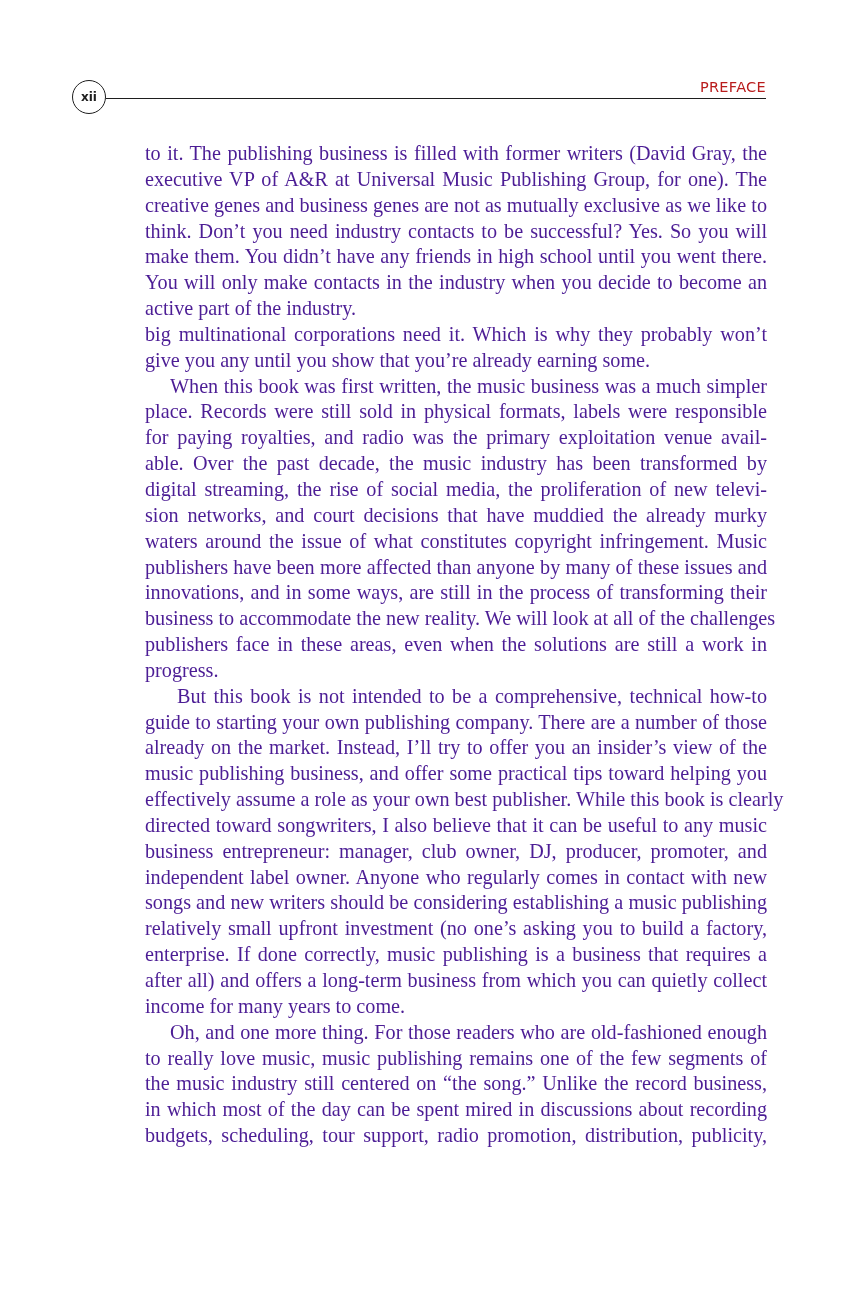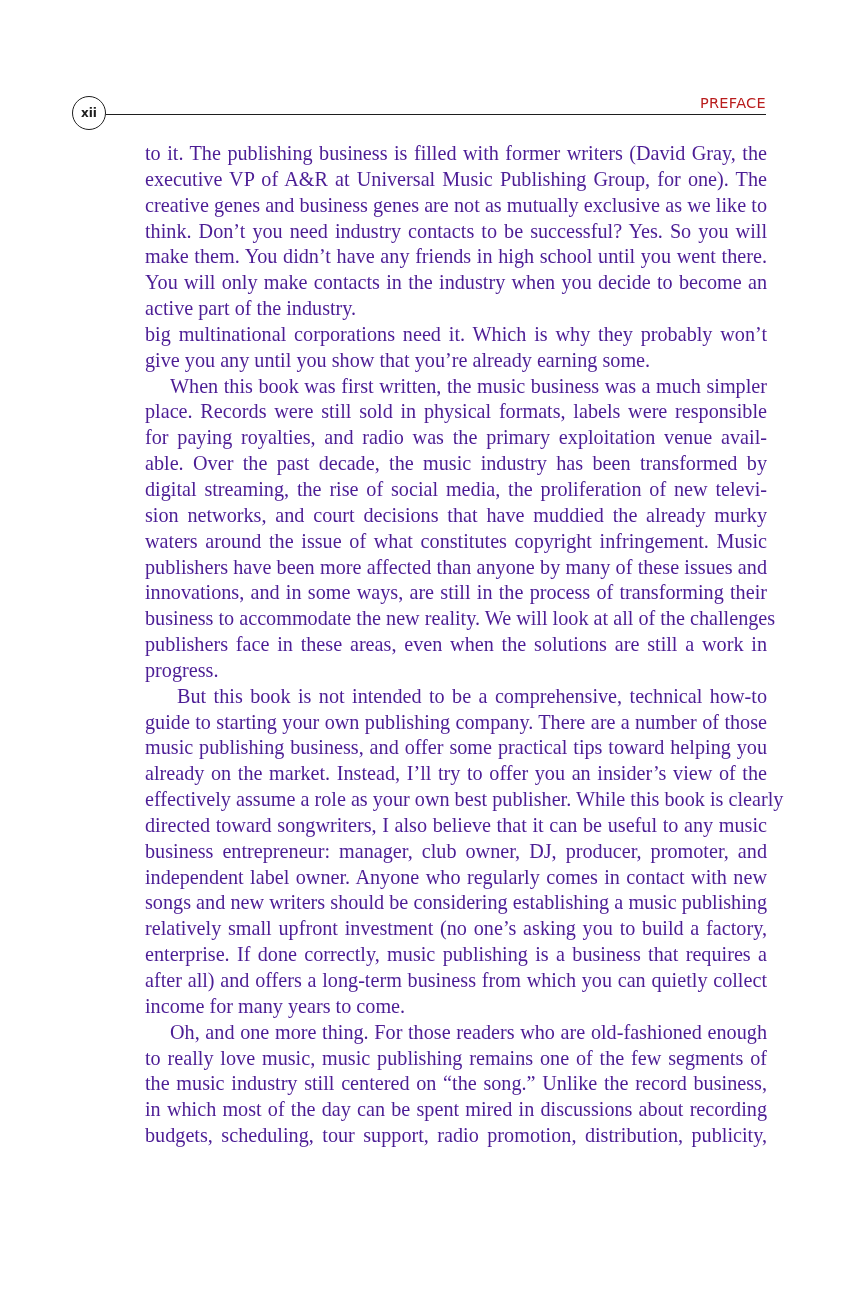--- a/index.html
+++ b/index.html
@@ -10,21 +10,21 @@
     body {
       width: 864px;
       height: 1294px;
       position: relative;
       overflow: hidden;
       color: #1e1e1e;
     }
     .page-header {
       position: absolute;
       left: 72px;
-      top: 94px;
+      top: 78px;
       width: 694px;
       height: 40px;
     }
     .page-number-circle {
       position: absolute;
       left: 0;
       top: 2px;
       width: 34px;
       height: 34px;
       border: 1.6px solid #1e1e1e;
@@ -116,22 +116,22 @@
       <span class="line">waters around the issue of what constitutes copyright infringement. Music</span>
       <span class="line">publishers have been more affected than anyone by many of these issues and</span>
       <span class="line">innovations, and in some ways, are still in the process of transforming their</span>
       <span class="line">business to accommodate the new reality. We will look at all of the challenges</span>
       <span class="line">publishers face in these areas, even when the solutions are still a work in</span>
       <span class="line last">progress.</span>
     </div>
     <div>
       <span class="line indent-more">But this book is not intended to be a comprehensive, technical how-to</span>
       <span class="line">guide to starting your own publishing company. There are a number of those</span>
+      <span class="line">already on the market. Instead, I’ll try to offer you an insider’s view of the</span>
       <span class="line">music publishing business, and offer some practical tips toward helping you</span>
-      <span class="line">already on the market. Instead, I’ll try to offer you an insider’s view of the</span>
       <span class="line">effectively assume a role as your own best publisher. While this book is clearly</span>
       <span class="line">directed toward songwriters, I also believe that it can be useful to any music</span>
       <span class="line">business entrepreneur: manager, club owner, DJ, producer, promoter, and</span>
       <span class="line">independent label owner. Anyone who regularly comes in contact with new</span>
       <span class="line">songs and new writers should be considering establishing a music publishing</span>
       <span class="line">relatively small upfront investment (no one’s asking you to build a factory,</span>
       <span class="line">enterprise. If done correctly, music publishing is a business that requires a</span>
       <span class="line">after all) and offers a long-term business from which you can quietly collect</span>
       <span class="line last">income for many years to come.</span>
     </div>

